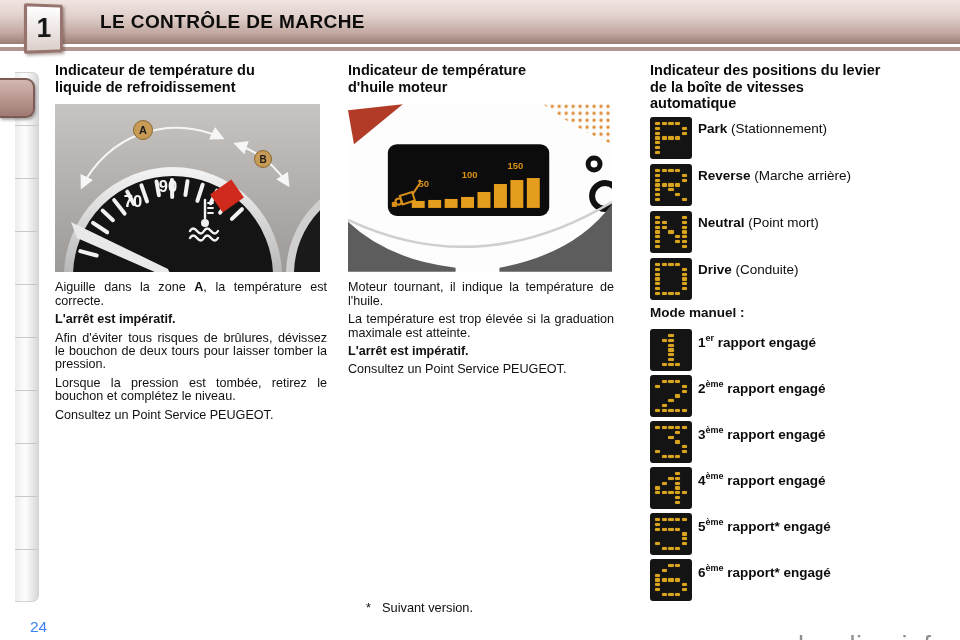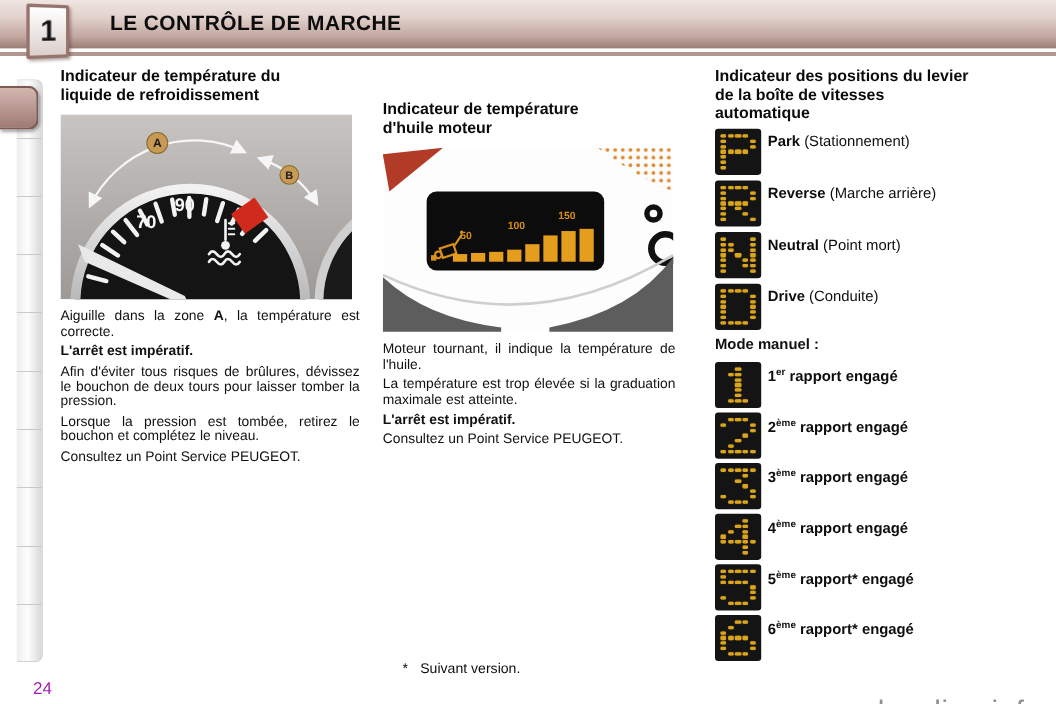--- a/index.html
+++ b/index.html
@@ -24,21 +24,21 @@
     background-image:
       repeating-linear-gradient(to bottom,transparent 0 52px,#c9c9c9 52px 53px),
       linear-gradient(to right,#ededed,#fdfdfd 45%,#d8d8d8);}
   .active-tab{position:absolute;left:0;top:78px;width:33px;height:36px;
     background:linear-gradient(to bottom,#d4b7b1,#9f7a73);border:2px solid #7d5b55;border-left:none;
     border-radius:0 9px 9px 0;box-shadow:1px 2px 3px rgba(0,0,0,.35);}
 
   
   .col{position:absolute;top:62px;}
   .col1{left:55px;width:272px;}
-  .col2{left:348px;width:266px;margin-top:30px;}
+  .col2{left:348px;width:266px;}
   .col3{left:650px;width:302px;}
   .col h2{margin:0 0 9px 0;font-size:14.5px;line-height:1.15;font-weight:bold;color:#0b0b0b;}
   .col1 h2{max-width:232px;}
   .col2 h2{max-width:210px;}
   .col3 h2{max-width:237px;margin-bottom:5px;}
   .illus{display:block;margin:0 0 9px 0;}
   .para{margin:0 0 5px 0;font-size:12.6px;line-height:13.4px;text-align:justify;}
   .para .b{font-weight:bold;}
 
   
@@ -51,21 +51,21 @@
   .dot.on{background:#d9a41e;box-shadow:0 0 1px #8a6408;}
   .gear-label{margin:4px 0 0 0;font-size:13.5px;color:#0d0d0d;}
   .gear-label b{font-weight:bold;}
   .gear-num-label{font-weight:bold;}
   .gear-num-label sup{font-size:9px;font-weight:bold;}
   .manual-mode{margin:5px 0 9px 0;font-size:13.5px;font-weight:bold;}
 
   
   .footnote{position:absolute;left:366px;top:587px;font-size:12.8px;color:#0d0d0d;}
   .footnote .fn-star{margin-right:11px;}
-  .page-number{position:absolute;left:30px;top:602px;font-size:15.5px;color:#a21caf;}
+  .page-number{position:absolute;left:30px;top:602px;font-size:15.5px;color:#3b82f6;}
   .watermark{position:absolute;right:13px;top:604px;font-size:27px;color:#8f8f8f;letter-spacing:.5px;}
 </style>
 </head>
 <body>
 
 <div class="page">
 
   <div class="header-band"></div>
   <div class="header-rule"></div>
   <div class="chapter-badge">

